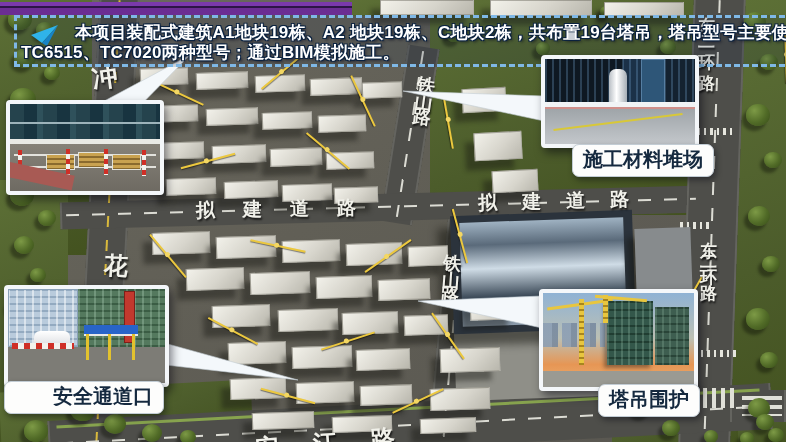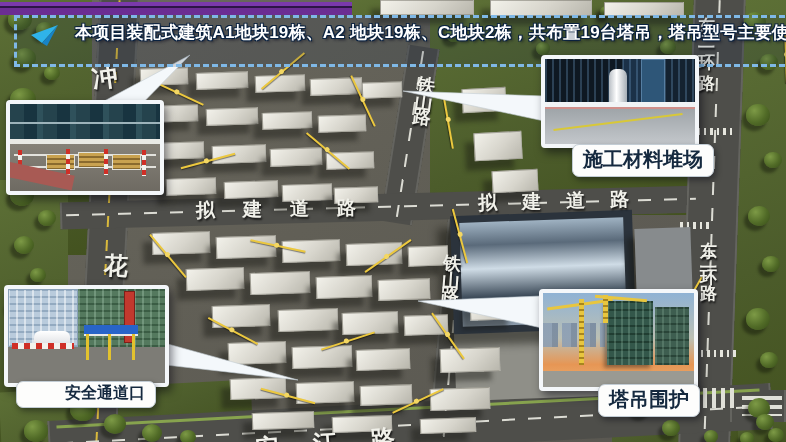--- a/index.html
+++ b/index.html
@@ -274,20 +274,21 @@
     <polygon points="157,341 157,364 298,380" fill="#f4f8fb" stroke="#c2ccd4" stroke-width="0.6"></polygon>
     <polygon points="542,296 542,328 418,301" fill="#f4f8fb" stroke="#c2ccd4" stroke-width="0.6"></polygon>
   </svg>
 
   <div class="banner">
     <svg class="plane" viewBox="0 0 32 24">
       <polygon points="2,11 29,1 13,19" fill="#2fb3ea"></polygon>
       <polygon points="13,19 29,1 18,22" fill="#1884c6"></polygon>
     </svg>
     <div class="ln l1">本项目装配式建筑A1地块19栋、A2 地块19栋、C地块2栋，共布置19台塔吊，塔吊型号主要使用</div>
+    <div class="ln l2">TC6515、TC7020两种型号；通过BIM模拟施工。</div>
   </div>
   <div class="purplebar"></div>
 
   <div class="inset" style="left:6px;top:100px;width:150px;height:87px;">
     <div class="scene">
       <div class="sx s1-bld"></div>
       <div class="sx s1-band"></div>
       <div class="sx s1-rail"></div>
       <div class="sx s1-ground"></div>
       <div class="sx s1-wire" style="top:50px;"></div>
@@ -323,21 +324,21 @@
       <div class="sx s3-hoist"></div>
       <div class="sx s3-ground"></div>
       <div class="sx s3-tent"></div>
       <div class="sx s3-canopy"></div>
       <div class="sx s3-leg" style="left:78px;"></div>
       <div class="sx s3-leg" style="left:100px;"></div>
       <div class="sx s3-leg" style="left:124px;"></div>
       <div class="sx s3-barrier"></div>
     </div>
   </div>
-  <div class="pill" style="left:16px;top:381px;font-size:16px;padding-left:48px;">安全通道口</div>
+  <div class="pill" style="left:4px;top:381px;font-size:20px;padding-left:48px;">安全通道口</div>
 
   <div class="inset" style="left:539px;top:289px;width:151px;height:94px;">
     <div class="scene">
       <div class="sx s4-sky" style="inset:0;"></div>
       <div class="sx s4-far"></div>
       <div class="sx s4-jib" style="left:4px;top:10px;width:66px;transform:rotate(-8deg);"></div>
       <div class="sx s4-mast" style="left:36px;top:6px;height:66px;"></div>
       <div class="sx s4-bldgC"></div>
       <div class="sx s4-bldgR"></div>
       <div class="sx s4-jib" style="left:52px;top:4px;width:52px;transform:rotate(5deg);"></div>

